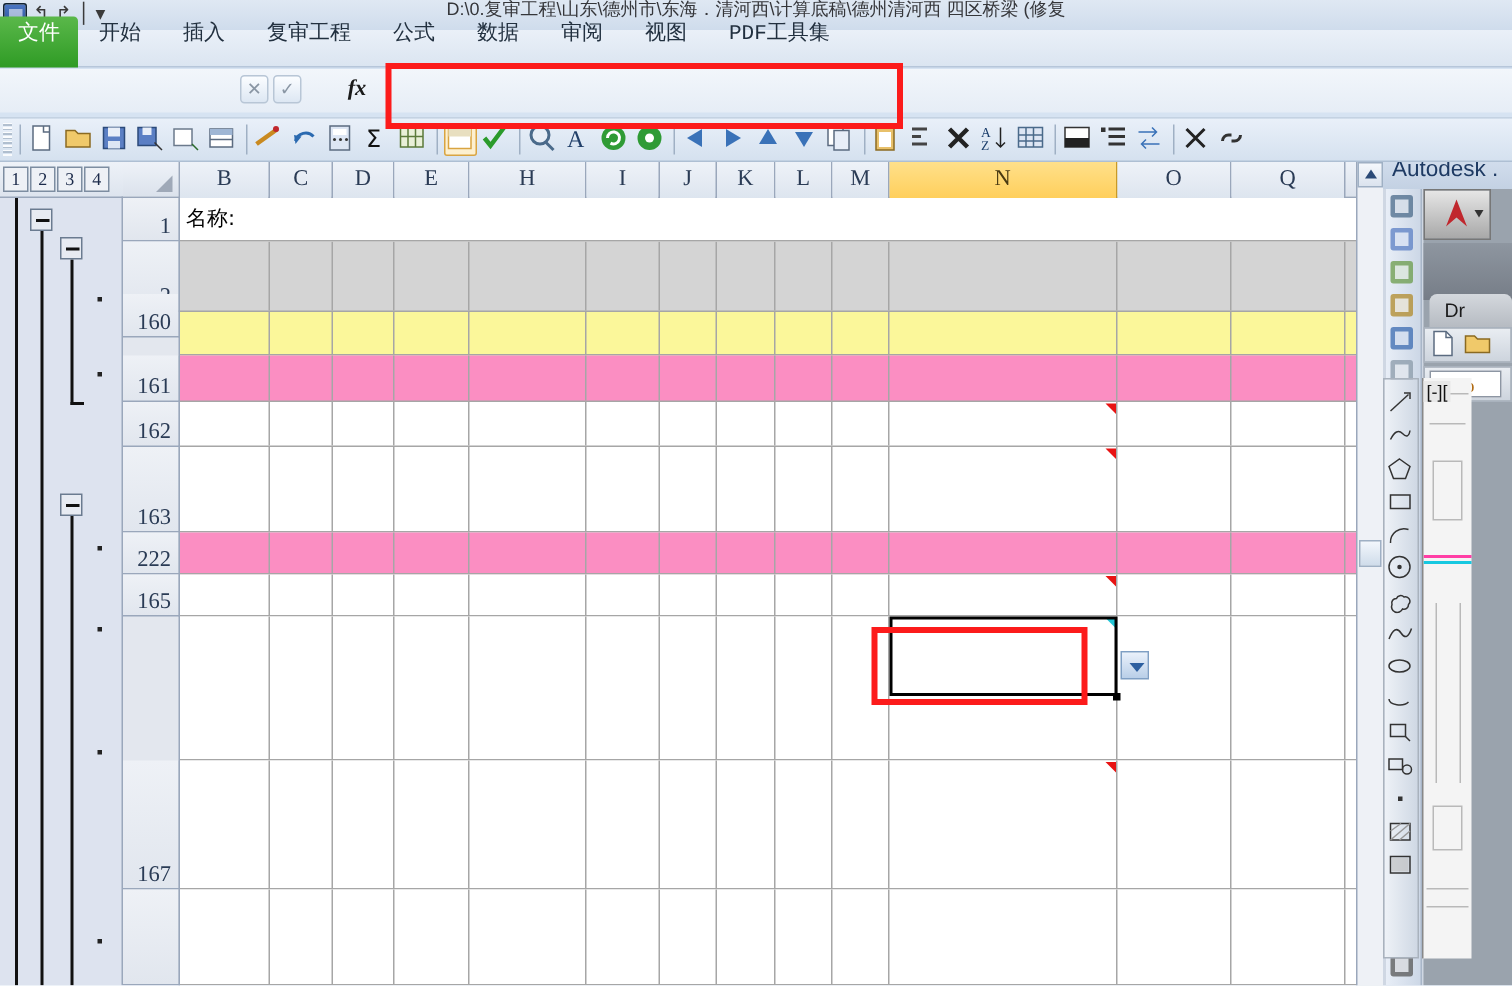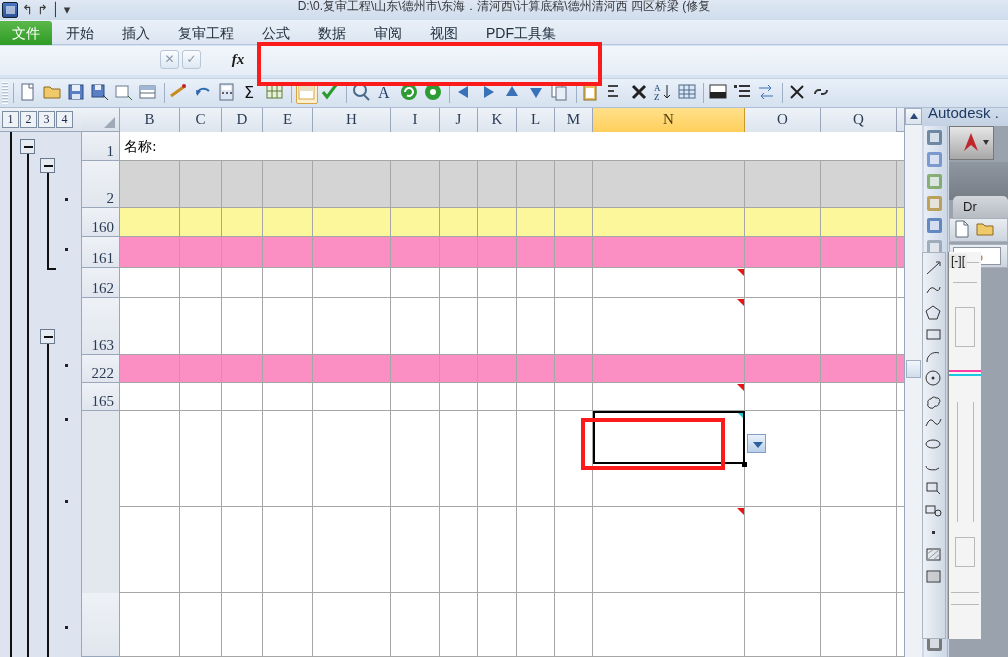--- a/index.html
+++ b/index.html
@@ -31,22 +31,22 @@
   }
 
   
   #ribbon{
     position:absolute; left:0; top:20px; width:1008px; height:25px;
     background:linear-gradient(#eaf0f8,#dbe5f1);
     border-bottom:1px solid #b6c6da;
   }
   #ribbon .tabs{ position:absolute; left:0; top:0; height:25px; display:flex; align-items:flex-end;}
   .rtab{
-    font-family:Liberation Sans, sans-serif;
-    font-size:14px; color:#22303f; padding:2px 14px 4px 14px; height:24px;
+    font-family:Liberation Mono, monospace;
+    font-size:14px; color:#22303f; padding:2px 14px 4px 14px; height:34px;
     line-height:21px; white-space:nowrap; cursor:default;
   }
   .rtab.file{
     background:linear-gradient(#5ab84a,#2f9b25);
     color:#fff; font-weight:normal; padding:2px 12px 4px 12px;
     border-top-right-radius:3px;
   }
 
   
   #fbar{
@@ -556,37 +556,40 @@
       <div class="ch" style="left: 625px; width: 76px;">O</div>
       <div class="ch" style="left: 701px; width: 76px;">Q</div>
     </div>
   <div id="rowhead">
       <div class="rh" style="top: 0px; height: 29px;">
         <span>1</span>
       </div>
       <div class="rh" style="top: 29px; height: 47px;">
         <span>2</span>
       </div>
-      <div class="rh" style="top: 76px; height: 29px;">
+      <div class="rh" style="top: 64px; height: 29px;">
         <span>160</span>
       </div>
       <div class="rh" style="top: 105px; height: 31px;">
         <span>161</span>
       </div>
       <div class="rh" style="top: 136px; height: 30px;">
         <span>162</span>
       </div>
       <div class="rh" style="top: 166px; height: 57px;">
         <span>163</span>
       </div>
       <div class="rh" style="top: 223px; height: 28px;">
         <span>222</span>
       </div>
       <div class="rh" style="top: 251px; height: 28px;">
         <span>165</span>
+      </div>
+      <div class="rh" style="top: 375px; height: 86px;">
+        <span>167</span>
       </div>
       <div class="rh" style="top: 461px; height: 64px;">
         <span></span>
       </div>
     </div>
   <div id="cells">
       <div class="crow" style="top: 0px; height: 29px; background: rgb(255, 255, 255);">
         <div class="cell" style="left: 0px; width: 60px; background: rgb(255, 255, 255); font-size: 14px; line-height: 29px;">名称:</div>
         <div class="cell" style="left: 60px; width: 42px;"></div>
         <div class="cell" style="left: 102px; width: 41px;"></div>

